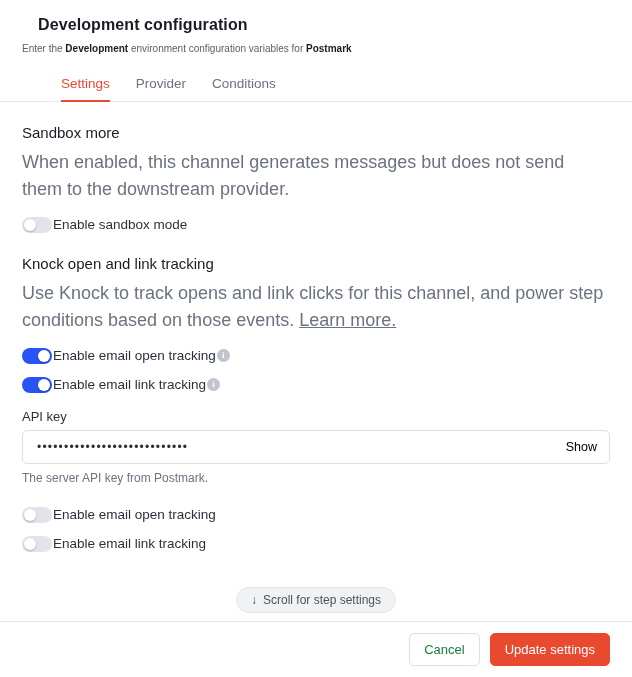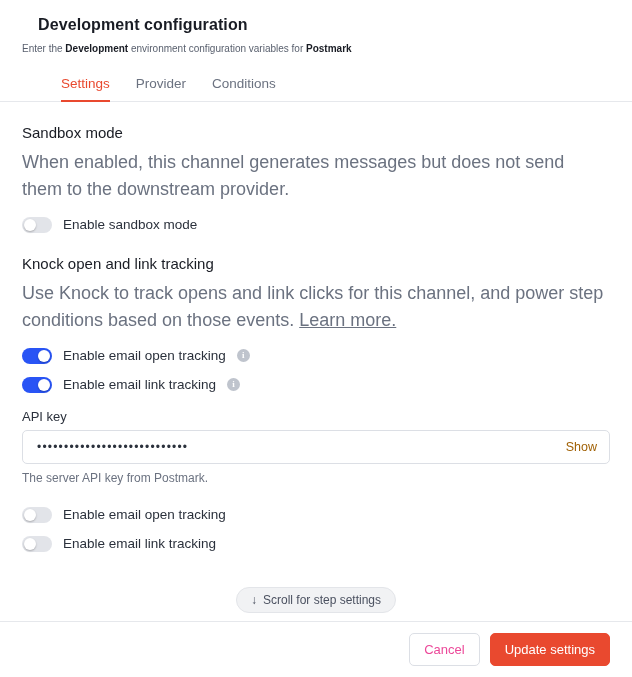--- a/index.html
+++ b/index.html
@@ -79,21 +79,21 @@
     margin: 0 0 14px 0;
     max-width: 585px;
   }
   .section-desc a {
     color: #6b7280;
     text-decoration: underline;
   }
   .toggle-row {
     display: flex;
     align-items: center;
-    gap: 11px;
+    gap: 1px;
     margin: 13px 0;
   }
   .toggle {
     width: 30px;
     height: 16px;
     border-radius: 9px;
     background: #e2e4e9;
     position: relative;
     flex: 0 0 auto;
     cursor: pointer;
@@ -146,21 +146,21 @@
     outline: 0;
     flex: 1;
     font-size: 12px;
     letter-spacing: 1.2px;
     color: #2b313c;
     font-family: "Liberation Sans", sans-serif;
     background: transparent;
   }
   .show-link {
     font-size: 12.5px;
-    color: #a16207;
+    color: #000000;
     cursor: pointer;
     padding-left: 10px;
     letter-spacing: 0;
   }
   .help-text {
     font-size: 12px;
     color: #6b7280;
     margin: 7px 0 0 0;
   }
   .scroll-pill {
@@ -189,21 +189,21 @@
     gap: 10px;
     background: #ffffff;
   }
   .btn {
     font-size: 13px;
     border-radius: 5px;
     padding: 8px 14px;
     cursor: pointer;
     border: 1px solid #dcdfe5;
     background: #ffffff;
-    color: #ec4899;
+    color: #15803d;
     font-family: "Liberation Sans", sans-serif;
   }
   .btn.primary {
     background: #e9492f;
     border-color: #e9492f;
     color: #ffffff;
   }
   .fade-mask {
     position: absolute;
     left: 0; right: 0; bottom: 0;
@@ -223,21 +223,21 @@
   </div>
 
   <div class="tabs">
     <div class="tab active">Settings</div>
     <div class="tab">Provider</div>
     <div class="tab">Conditions</div>
   </div>
 
   <div class="body">
 
-    <div class="section-title">Sandbox mode</div>
+    <div class="section-title">Sandbox more</div>
     <div class="section-desc">When enabled, this channel generates messages but does not send them to the downstream provider.</div>
     <div class="toggle-row">
       <div class="toggle">
           <span class="knob"></span>
         </div>
       <span class="toggle-label">Enable sandbox mode</span>
     </div>
 
     <div class="section-title">Knock open and link tracking</div>
     <div class="section-desc"><span>Use Knock to track opens and link clicks for this channel, and power step conditions based on those events.</span> <a href="#">Learn more.</a></div>

